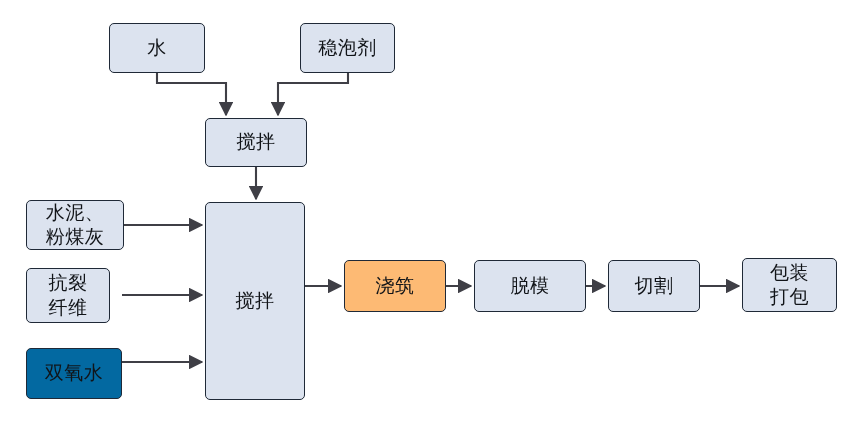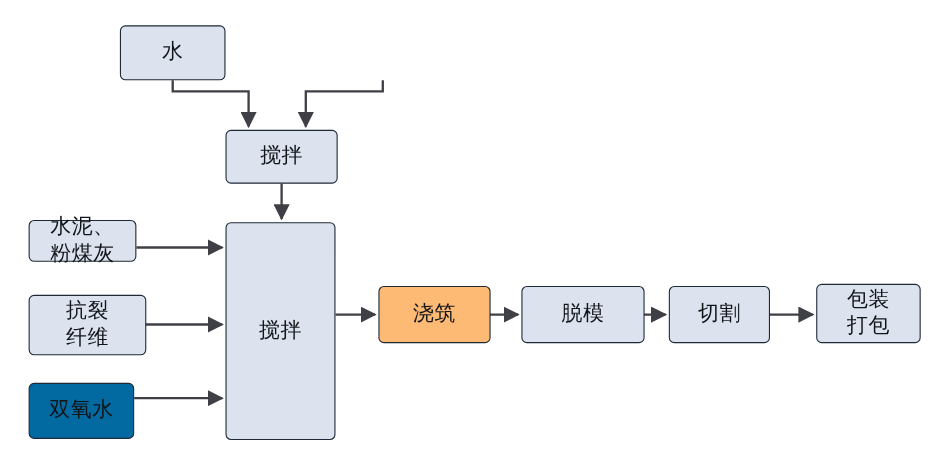--- a/index.html
+++ b/index.html
@@ -63,24 +63,25 @@
       <path d="M 122 295 L 202 295"></path>
       <path d="M 122 362 L 202 362"></path>
       <path d="M 305 286 L 341 286"></path>
       <path d="M 434 286 L 471 286"></path>
       <path d="M 568 286 L 605 286"></path>
       <path d="M 700 286 L 739 286"></path>
     </g>
   </svg>
 
   <div class="node" style="left: 109px; top: 23px; width: 96px; height: 50px; background: rgb(220, 227, 239); border-color: rgb(31, 41, 55);">水</div>
+  <div class="node" style="left: 300px; top: 23px; width: 95px; height: 50px; background: rgb(220, 227, 239); border-color: rgb(31, 41, 55);">稳泡剂</div>
   <div class="node" style="left: 205px; top: 118px; width: 102px; height: 49px; background: rgb(220, 227, 239); border-color: rgb(31, 41, 55);">搅拌</div>
-  <div class="node" style="left: 26px; top: 200px; width: 98px; height: 38px; background: rgb(220, 227, 239); border-color: rgb(31, 41, 55);">水泥、
+  <div class="node" style="left: 26px; top: 200px; width: 98px; height: 50px; background: rgb(220, 227, 239); border-color: rgb(31, 41, 55);">水泥、
 粉煤灰</div>
-  <div class="node" style="left: 26px; top: 268px; width: 107px; height: 55px; background: rgb(220, 227, 239); border-color: rgb(31, 41, 55);">抗裂
+  <div class="node" style="left: 26px; top: 268px; width: 84px; height: 55px; background: rgb(220, 227, 239); border-color: rgb(31, 41, 55);">抗裂
 纤维</div>
   <div class="node" style="left: 26px; top: 348px; width: 96px; height: 51px; background: #0369a1; border-color: rgb(31, 41, 55);">双氧水</div>
   <div class="node" style="left: 205px; top: 202px; width: 100px; height: 198px; background: rgb(220, 227, 239); border-color: rgb(31, 41, 55);">搅拌</div>
   <div class="node" style="left: 344px; top: 260px; width: 102px; height: 52px; background: #fdba74; border-color: rgb(31, 41, 55);">浇筑</div>
   <div class="node" style="left: 474px; top: 260px; width: 112px; height: 52px; background: rgb(220, 227, 239); border-color: rgb(31, 41, 55);">脱模</div>
   <div class="node" style="left: 608px; top: 260px; width: 92px; height: 52px; background: rgb(220, 227, 239); border-color: rgb(31, 41, 55); text-align: right;">切割</div>
   <div class="node" style="left: 742px; top: 258px; width: 95px; height: 54px; background: rgb(220, 227, 239); border-color: rgb(31, 41, 55);">包装
 打包</div>
 
 </div>

